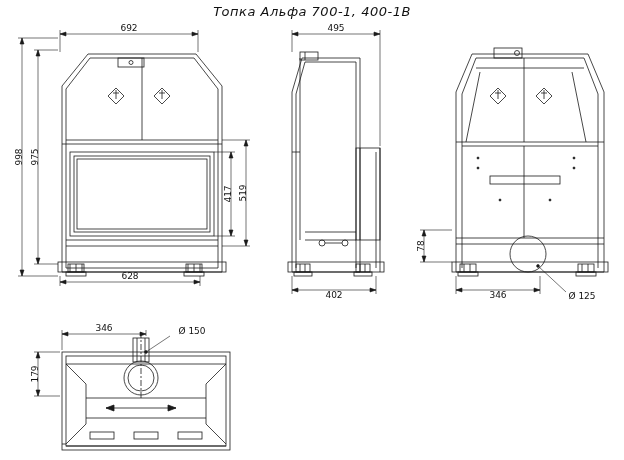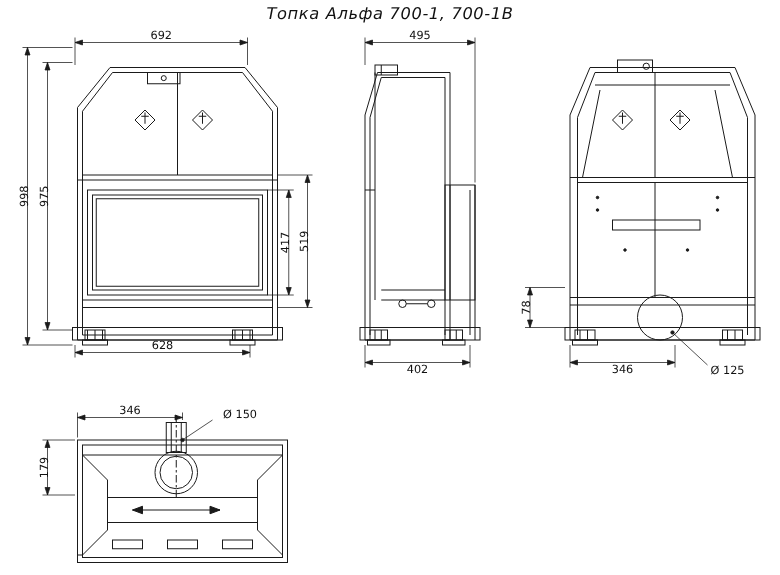--- a/index.html
+++ b/index.html
@@ -39,21 +39,21 @@
     font-size: 9px;
     fill: #111;
     font-style: normal;
   }
 </style>
 </head>
 <body>
 
 <div id="page">
 
-  <div class="title">Топка Альфа 700-1, 700-1В</div>
+  <div class="title">Топка Альфа 700-1, 400-1В</div>
 
   <svg width="624" height="460" viewBox="0 0 624 460">
     <g stroke="#1a1a1a" fill="none" stroke-width="0.8">
 
       <g>
 
         <path d="M62 86 L62 272 L222 272 L222 86 L196 54 L88 54 Z"></path>
 
         <path d="M66 89 L66 268 L218 268 L218 89 L194 58 L90 58 Z"></path>
 

